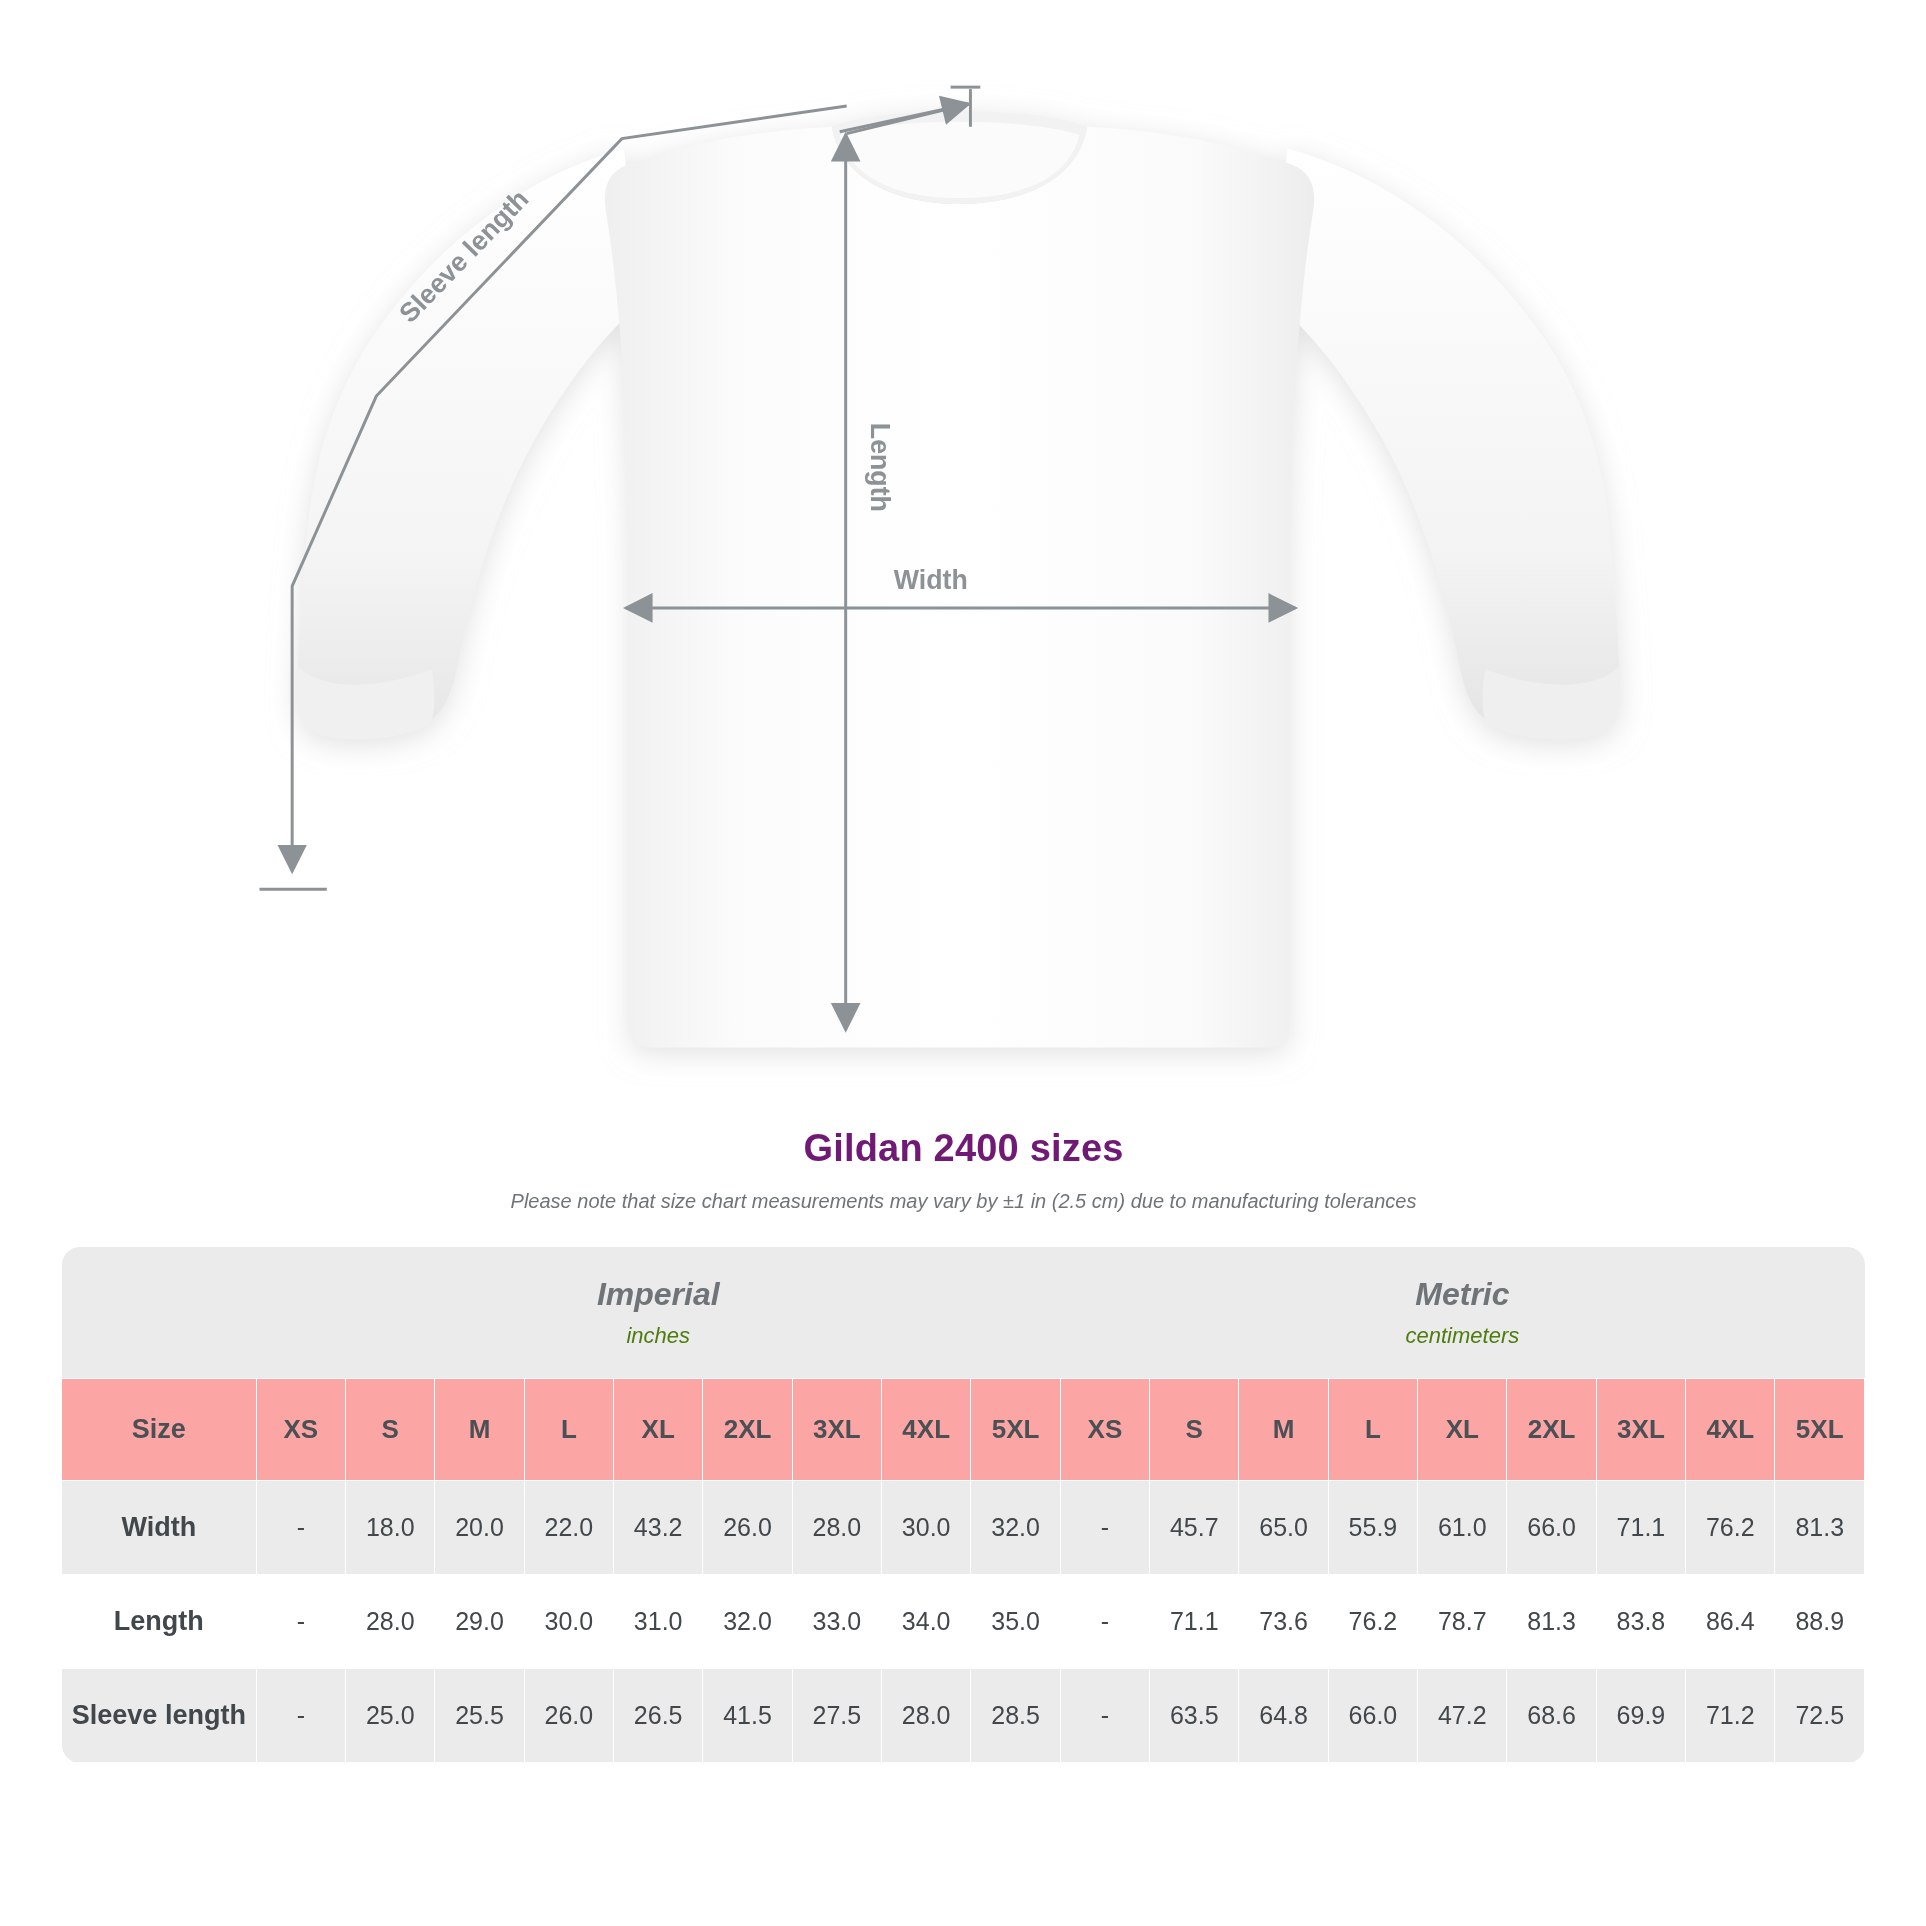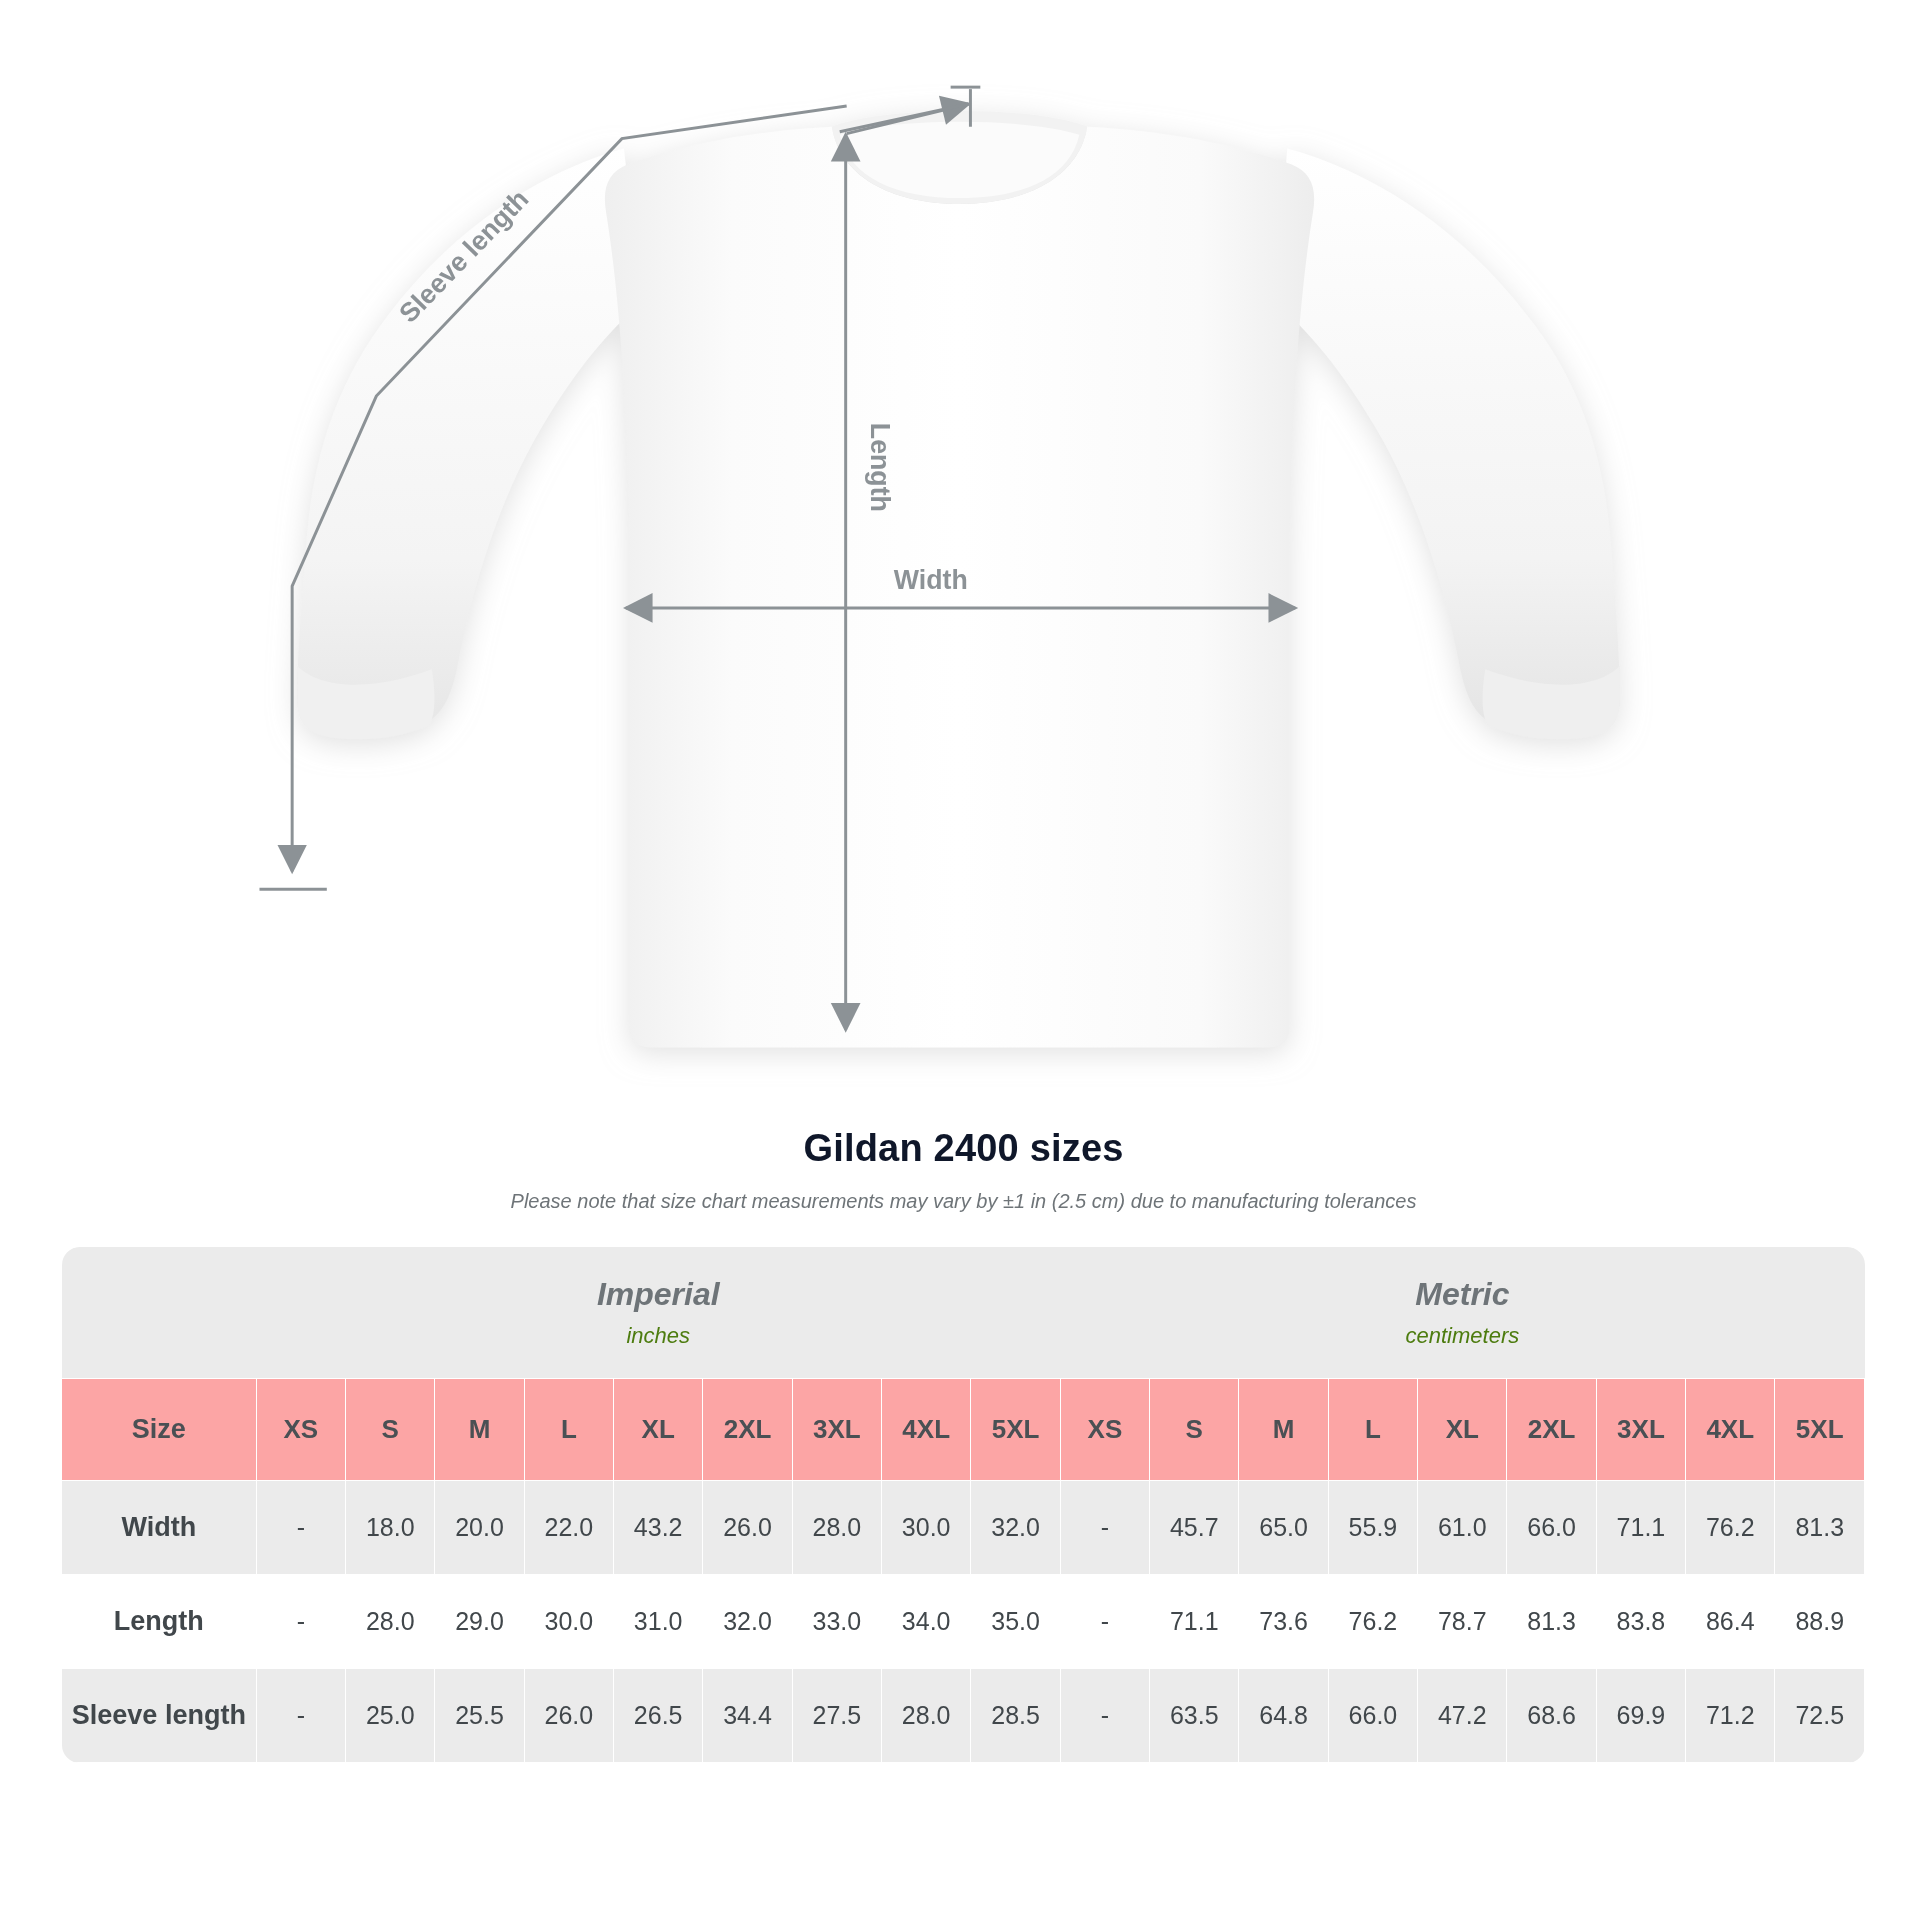--- a/index.html
+++ b/index.html
@@ -27,21 +27,21 @@
   }
 
   
   .chart-title-block {
     text-align: center;
     margin-top: 18px;
   }
   .chart-title {
     font-size: 38px;
     font-weight: bold;
-    color: #0f172a;
+    color: #701a75;
     letter-spacing: 0.2px;
   }
   .chart-note {
     font-size: 20px;
     font-style: italic;
     color: #6e7478;
     margin-top: 20px;
   }
 
   
@@ -282,21 +282,21 @@
         <td class="cell">88.9</td>
       </tr>
 
       <tr class="data-row row-a">
         <td class="rowlabel corner-bl">Sleeve length</td>
         <td class="cell">-</td>
         <td class="cell">25.0</td>
         <td class="cell">25.5</td>
         <td class="cell">26.0</td>
         <td class="cell">26.5</td>
-        <td class="cell">34.4</td>
+        <td class="cell">41.5</td>
         <td class="cell">27.5</td>
         <td class="cell">28.0</td>
         <td class="cell">28.5</td>
         <td class="cell">-</td>
         <td class="cell">63.5</td>
         <td class="cell">64.8</td>
         <td class="cell">66.0</td>
         <td class="cell">47.2</td>
         <td class="cell">68.6</td>
         <td class="cell">69.9</td>

